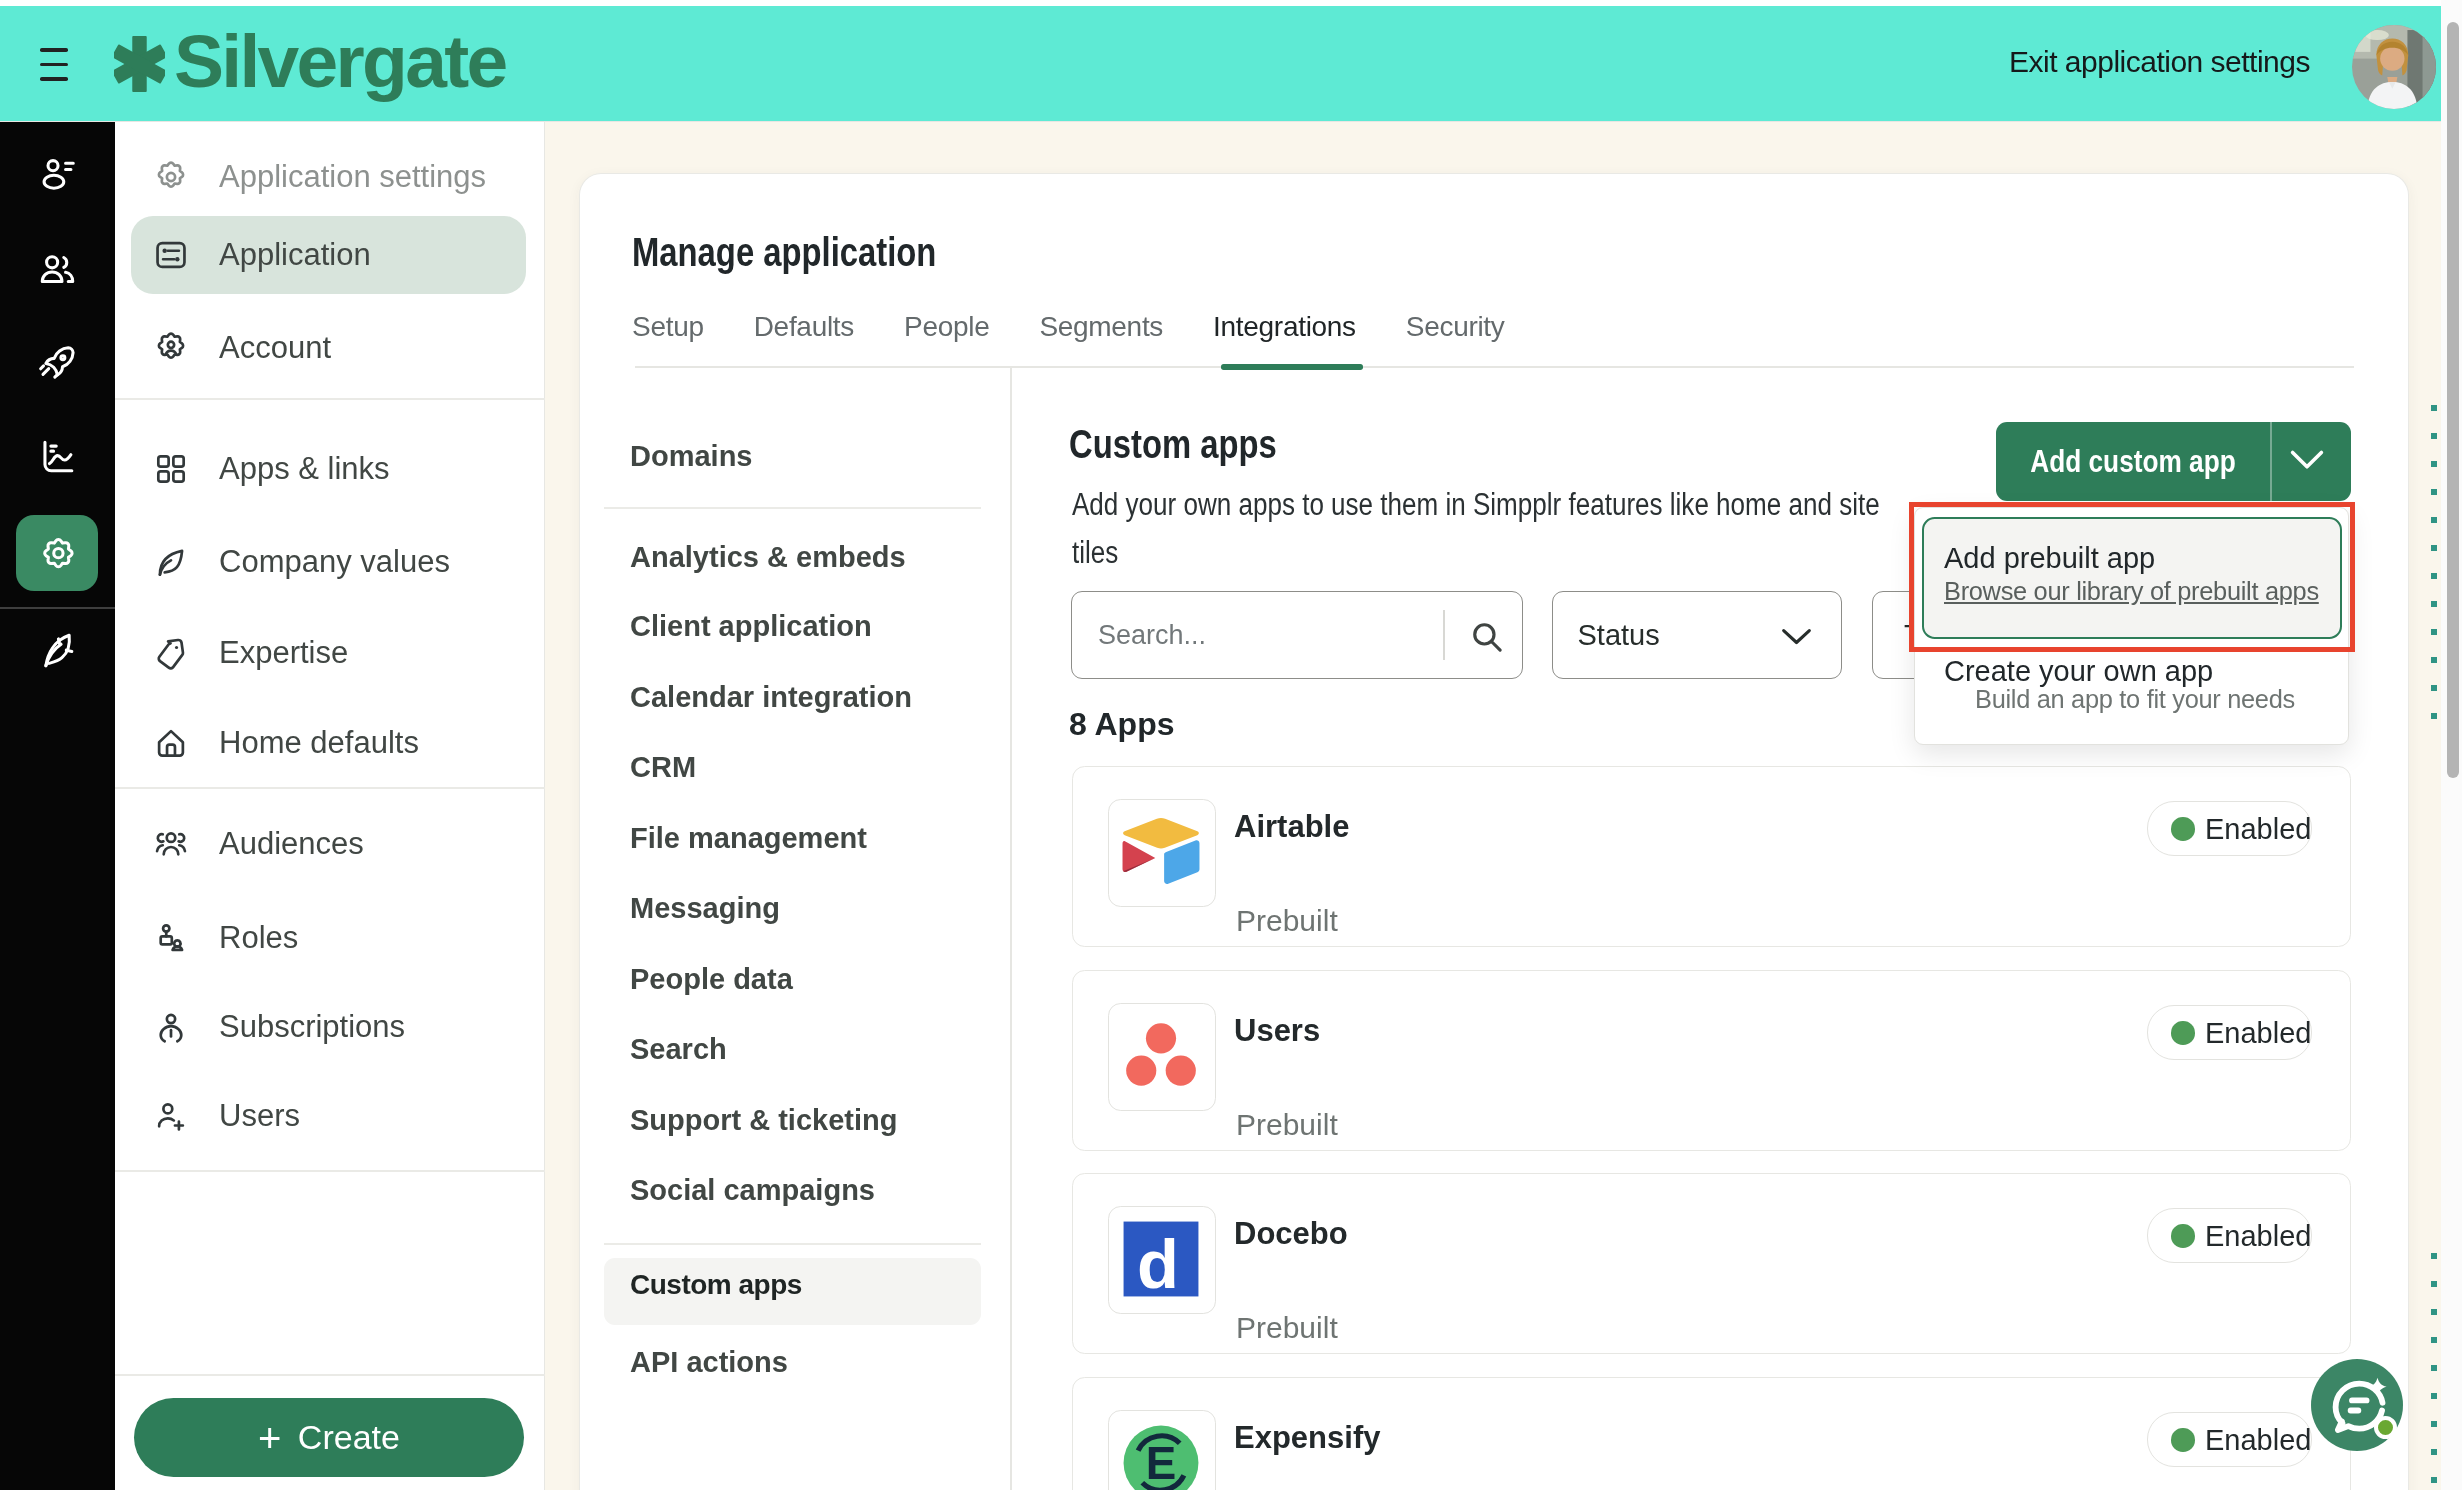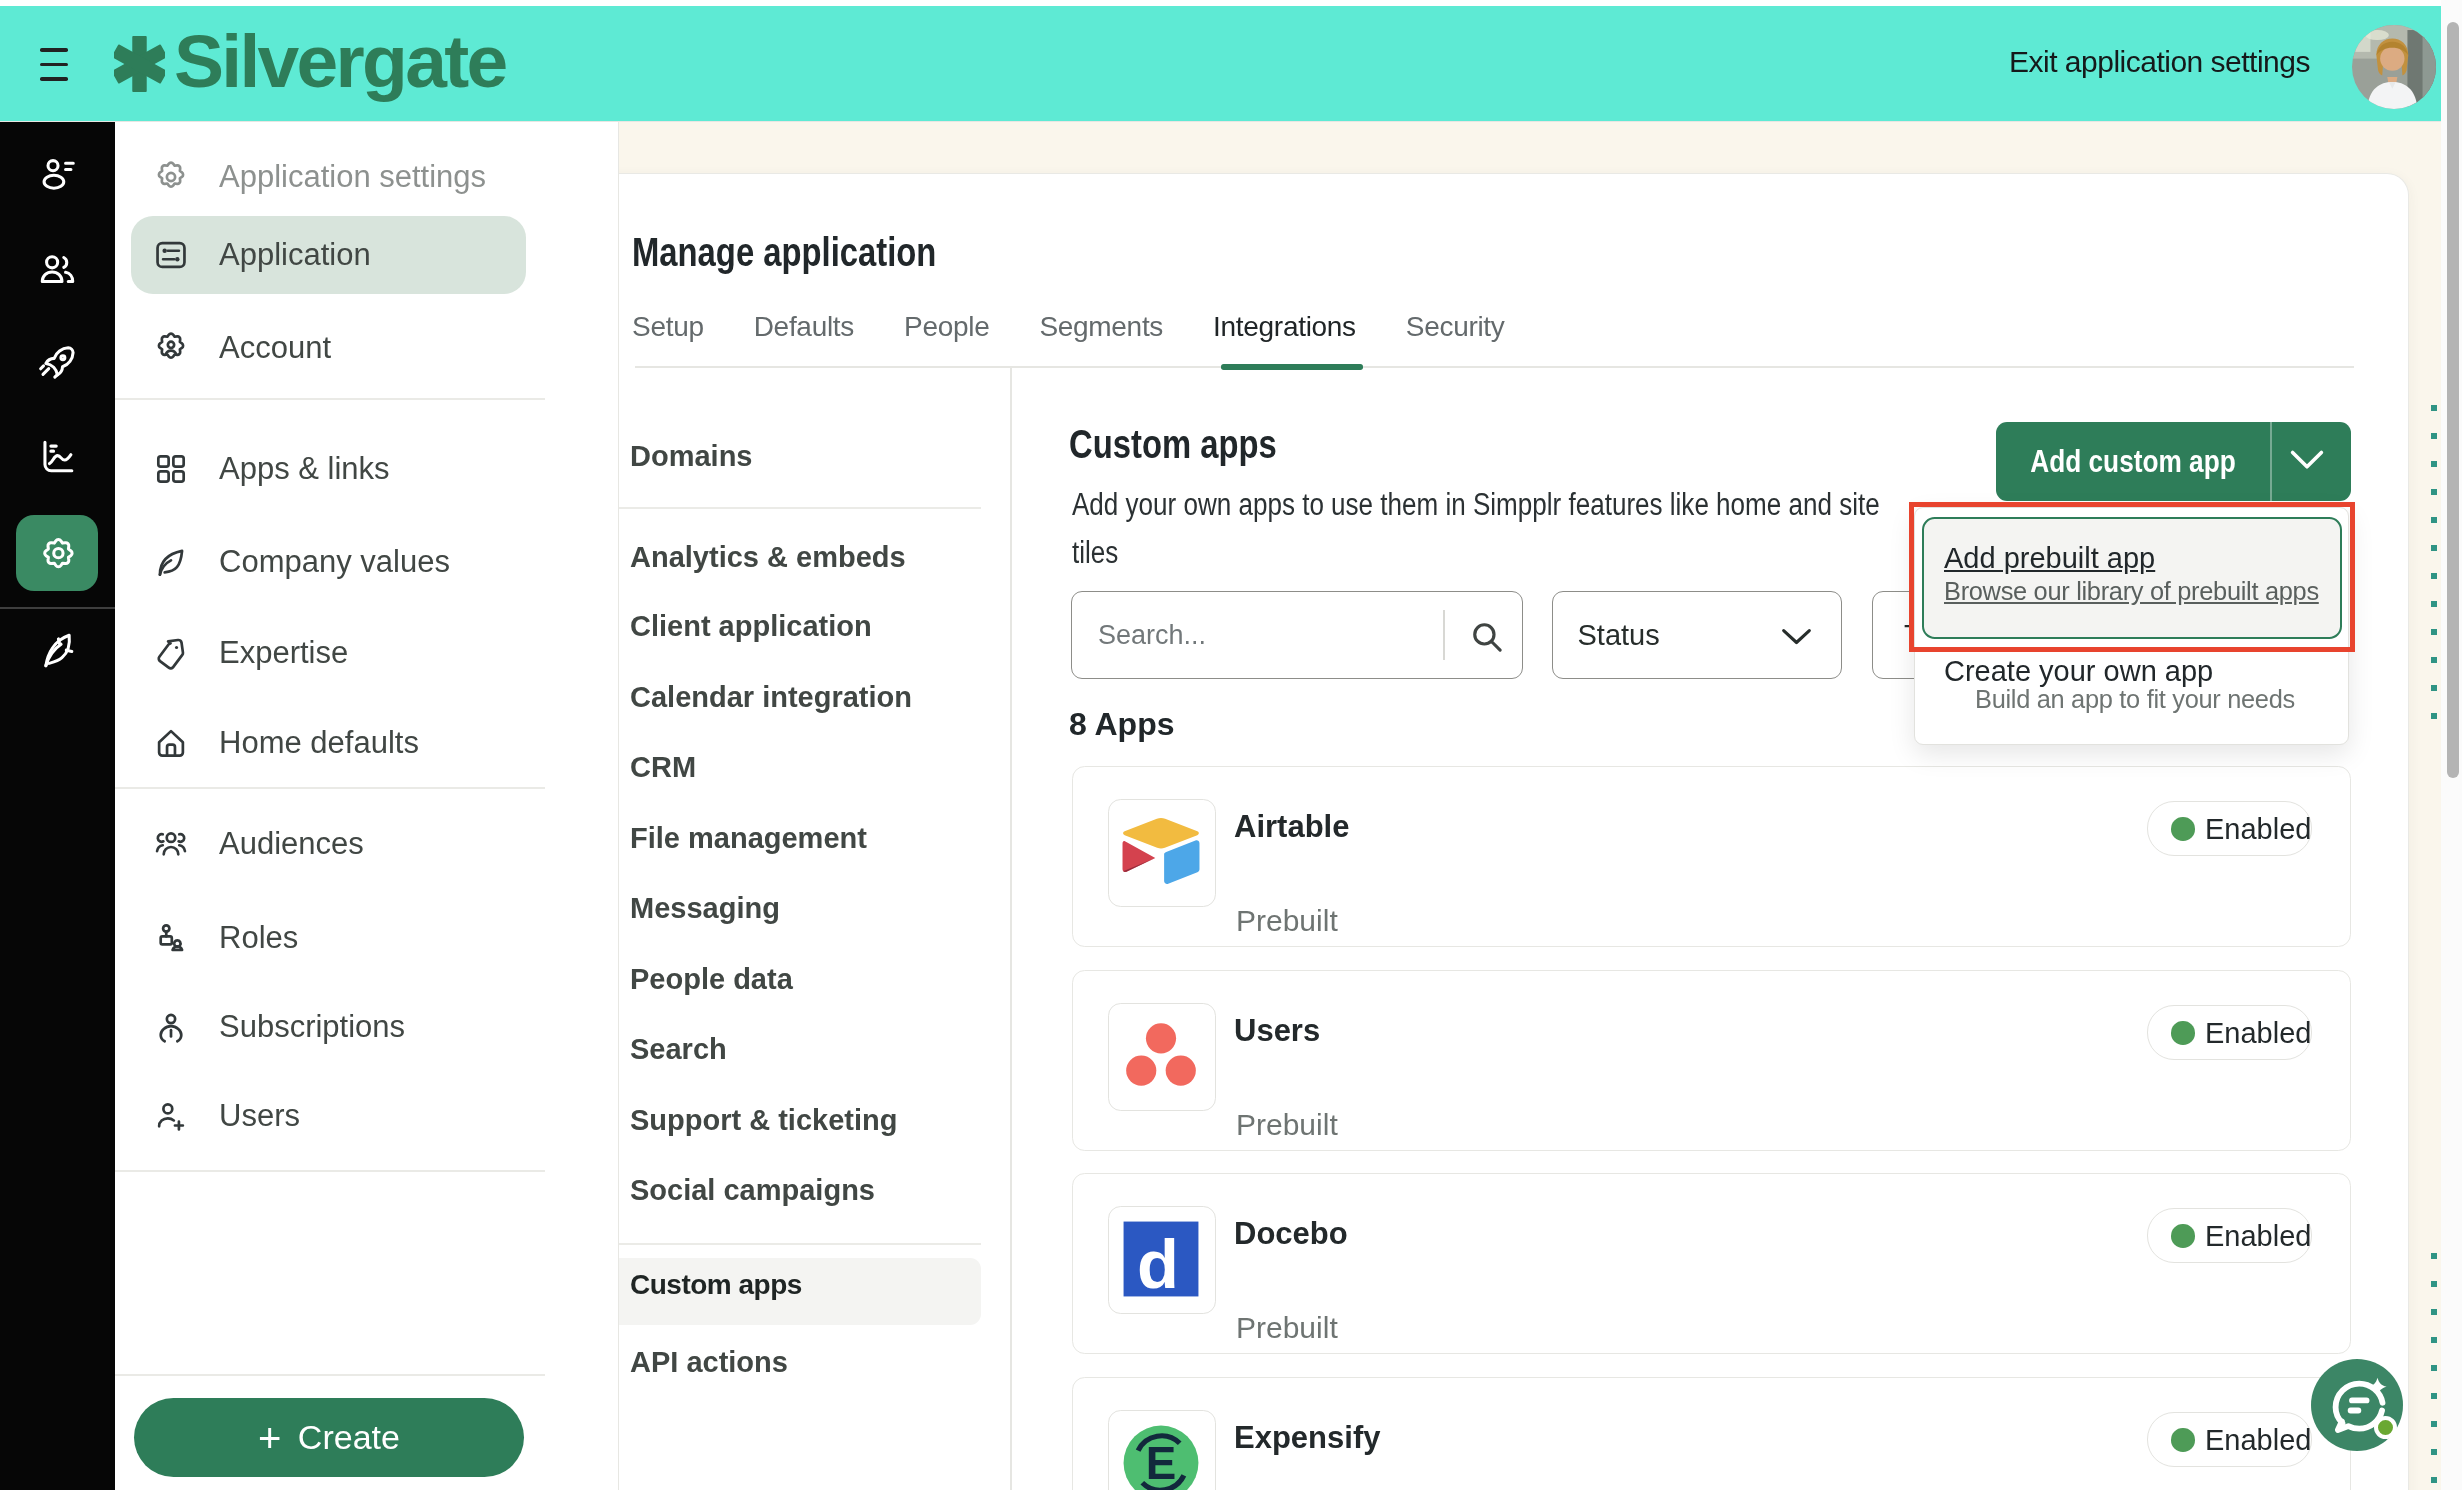--- a/index.html
+++ b/index.html
@@ -16,21 +16,21 @@
 #exit-label { position:absolute; right:152px; top:39px; font-size:30px; letter-spacing:-0.5px; color:#15191a; }
 #avatar { position:absolute; left:2352px; top:19px; width:84px; height:84px; border-radius:50%; overflow:hidden; }
 
 
 #rail { position:absolute; left:0; top:116px; width:115px; height:1374px; background:#060606; z-index:4; }
 .railicon { position:absolute; left:36px; width:43px; height:43px; }
 #railsq { position:absolute; left:16.4px; top:399px; width:82px; height:76px; background:#3a8a63; border-radius:18px; }
 #raildiv { position:absolute; left:0; top:491px; width:115px; height:1.8px; background:#3e3e3e; }
 
 
-#nav2 { position:absolute; left:115px; top:116px; width:504px; height:1374px; background:#fff; border-right:1.8px solid #e7e7e3; z-index:3; }
+#nav2 { position:absolute; left:115px; top:116px; width:430px; height:1374px; background:#fff; border-right:1.8px solid #e7e7e3; z-index:3; }
 .n2item { position:absolute; left:0; width:430px; height:78px; }
 .n2item svg { position:absolute; left:37px; top:50%; margin-top:-19px; width:38px; height:38px; }
 .n2item span { position:absolute; left:104px; top:50%; transform:translateY(-50%); font-size:31px; color:#414744; white-space:nowrap; }
 .n2item.grey span { color:#8d918f; }
 #n2pill { position:absolute; left:16.4px; top:100px; width:395px; height:78px; background:#d8e4dc; border-radius:22px; }
 .n2div { position:absolute; left:0; width:430px; height:1.8px; background:#eaeae6; }
 #createbtn { position:absolute; left:19px; top:1282px; width:390px; height:79px; background:#2e7d59; border-radius:42px; color:#fff; font-size:34px; text-align:center; line-height:79px; }
 #createbtn .plus { font-weight:400; font-size:40px; vertical-align:-2.7px; margin-right:16.4px; }
 
 
@@ -74,21 +74,21 @@
 .appcard .tile { position:absolute; left:35px; top:32px; width:108px; height:108px; border:1.8px solid #e3e3df; border-radius:12.7px; }
 .appcard .nm { position:absolute; left:161px; top:42px; font-size:31px; font-weight:bold; color:#23292b; }
 .appcard .sub { position:absolute; left:163px; top:101px; font-size:30px; color:#6e7472;margin-top:36px; }
 .appcard .pill { position:absolute; right:38px; top:34px; width:165px; height:55px; border:1.8px solid #e3e3df; border-radius:27px; }
 .appcard .pill i { position:absolute; left:23px; top:15.4px; width:23.6px; height:23.6px; border-radius:50%; background:#4e9b57; }
 .appcard .pill b { position:absolute; left:57px; top:50%; transform:translateY(-50%); font-size:29px; font-weight:400; color:#23292b; }
 
 
 #menu { position:absolute; left:1914px; top:507px; width:435px; height:238px; background:#fff; border:1.8px solid #e2e2de; border-radius:9px; box-shadow:0 9px 27px rgba(0,0,0,0.10); z-index:6; }
 #menuhl { position:absolute; left:7.3px; top:9px; width:420px; height:122px; background:#f4f4f2; border:2.7px solid #2e7d59; border-radius:12.7px; }
-#m1a { position:absolute; left:29px; top:34px; font-size:29px; color:#21272a; text-decoration:underline; white-space:nowrap; }
+#m1a { position:absolute; left:29px; top:34px; font-size:29px; color:#21272a; white-space:nowrap; }
 #m1b { position:absolute; left:29px; top:69px; font-size:25.4px; letter-spacing:-0.3px; color:#595f5d; text-decoration:underline; white-space:nowrap; }
 #m2a { position:absolute; left:29px; top:147px; font-size:29px; color:#21272a; white-space:nowrap; }
 #m2b { position:absolute; left:29px; top:177px; font-size:25.4px; letter-spacing:-0.3px; color:#6e7472; white-space:nowrap;margin-left:31px; }
 #redbox { position:absolute; left:1909px; top:502px; width:446px; height:150px; border:5.5px solid #e8442e; z-index:7; }
 
 
 #track { position:absolute; left:2441px; top:0; width:22px; height:1490px; background:#fbfbfb; z-index:8; }
 #thumb { position:absolute; left:5.5px; top:22px; width:12.7px; height:756px; background:#b4b4b4; border-radius:6.4px; }
 .dots { position:absolute; left:2431px; width:6.4px; z-index:9;
   background-image:repeating-linear-gradient(to bottom, #2f9484 0px, #2f9484 6.4px, transparent 6.4px, transparent 28px); }

